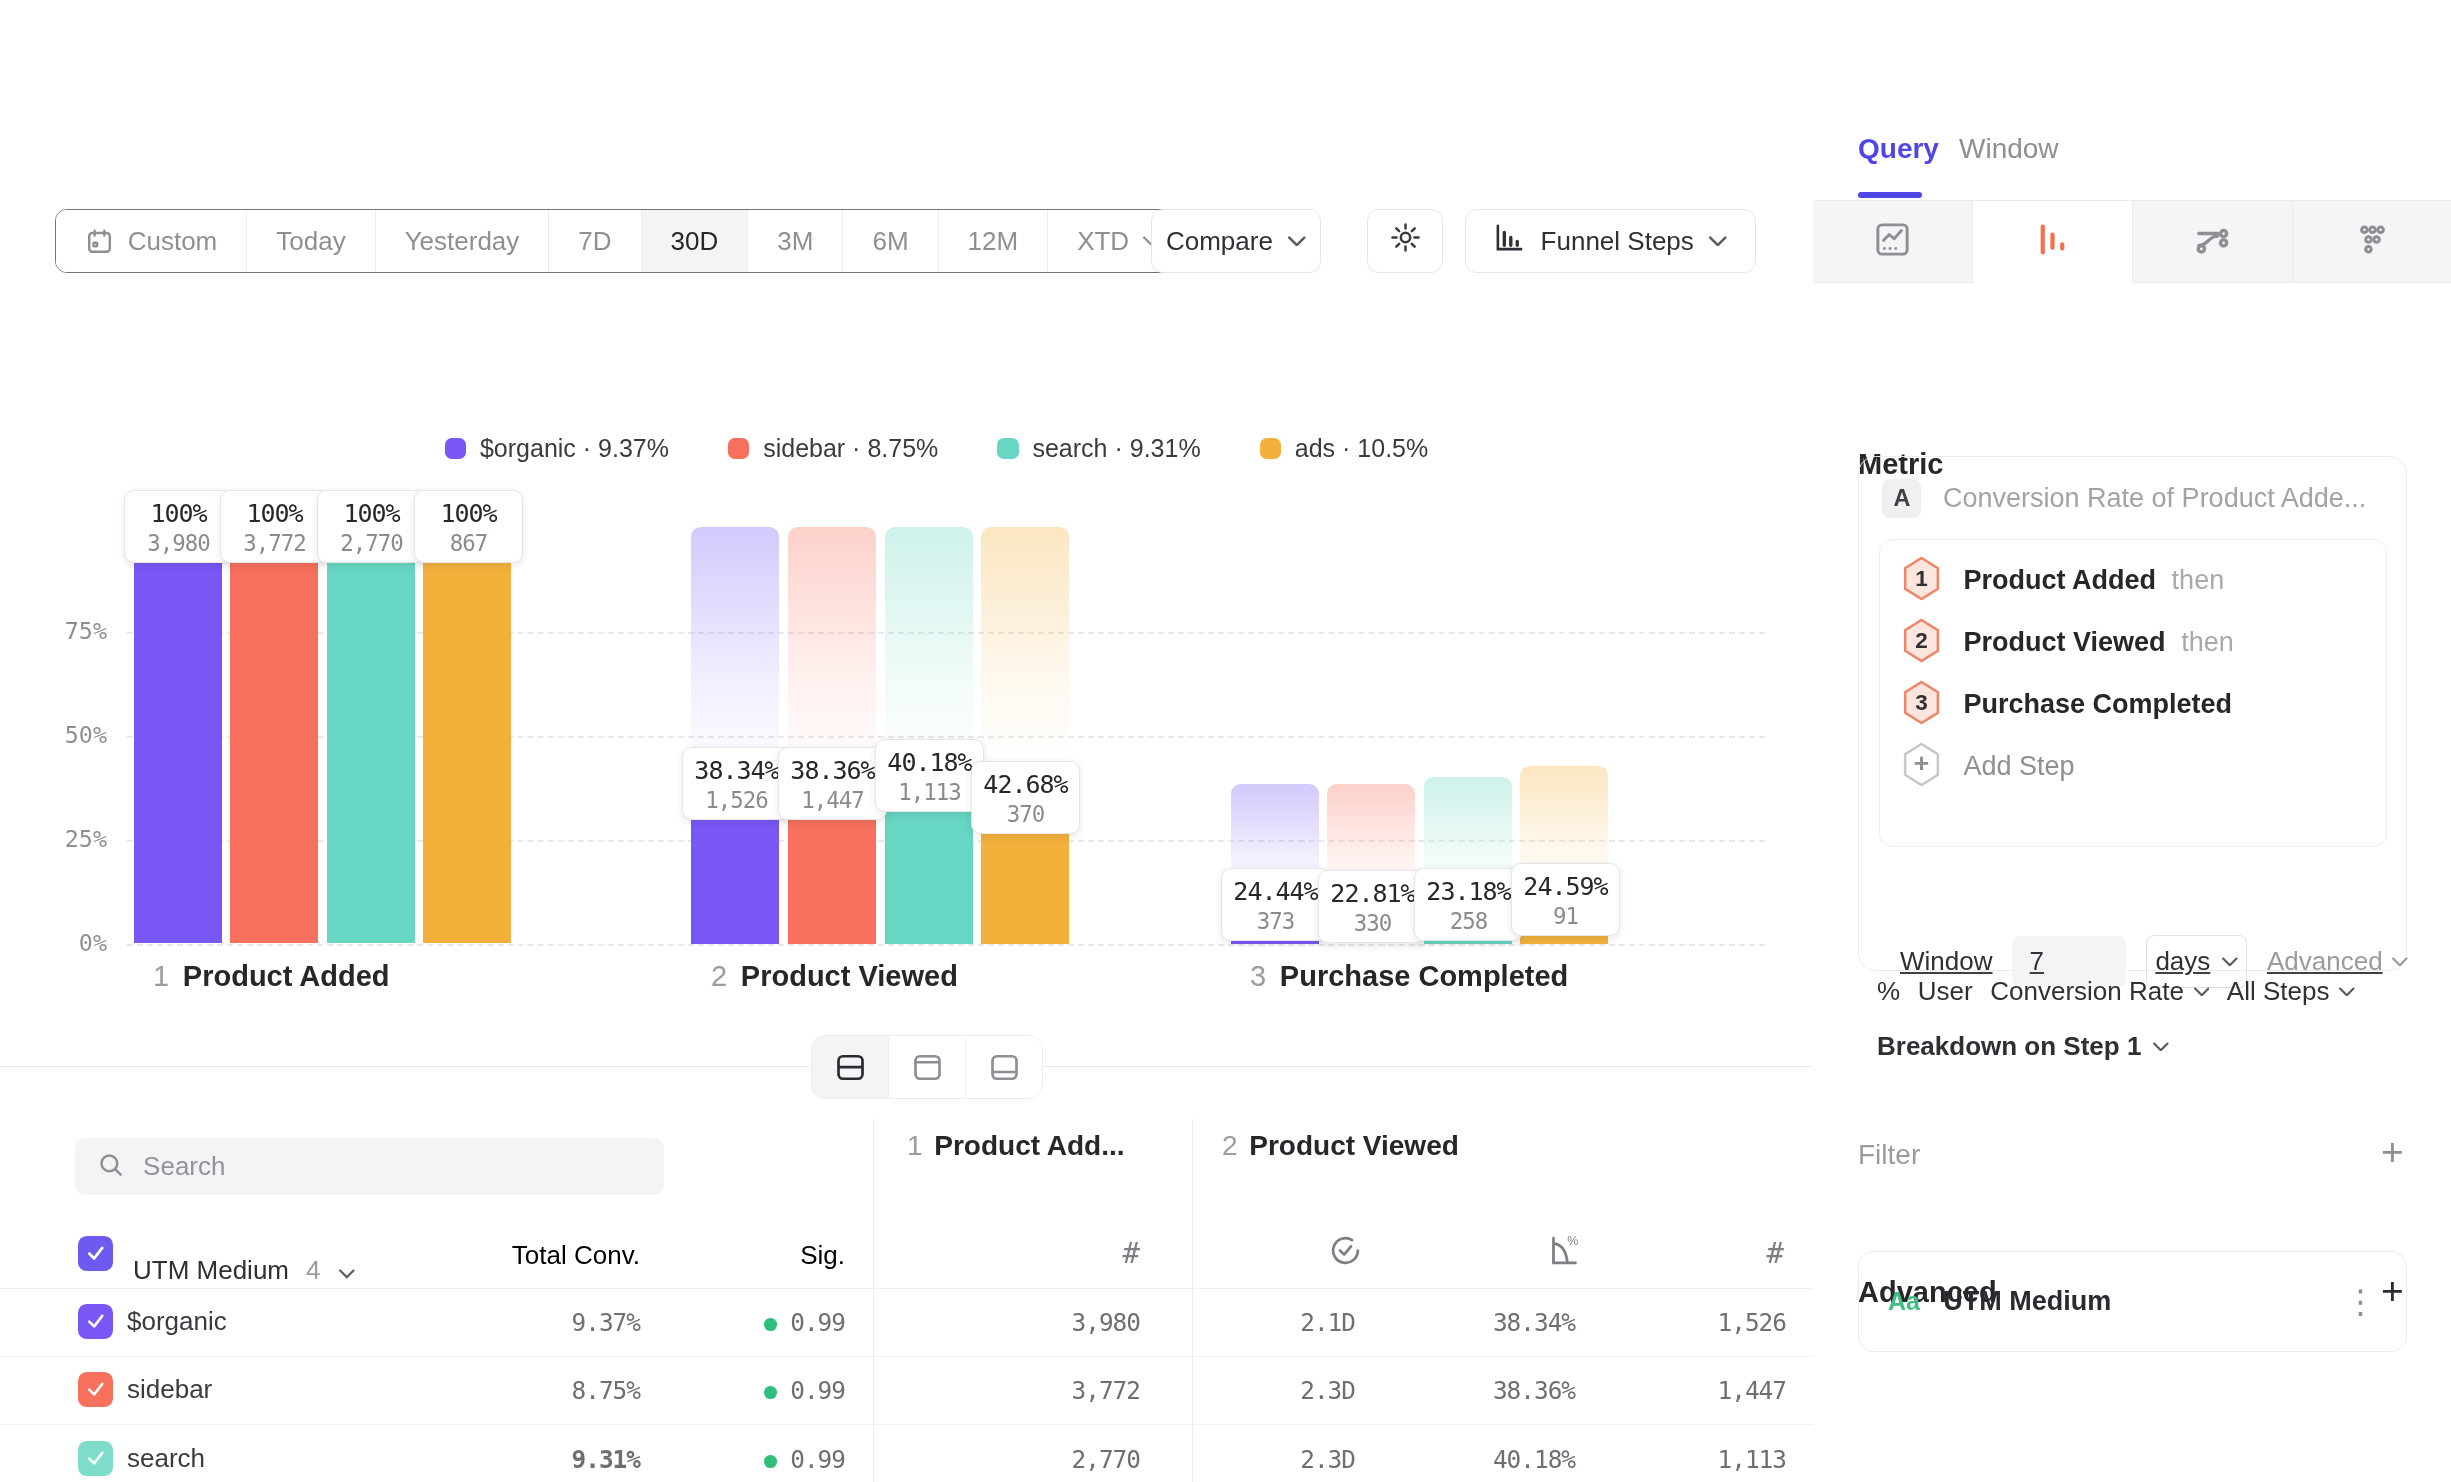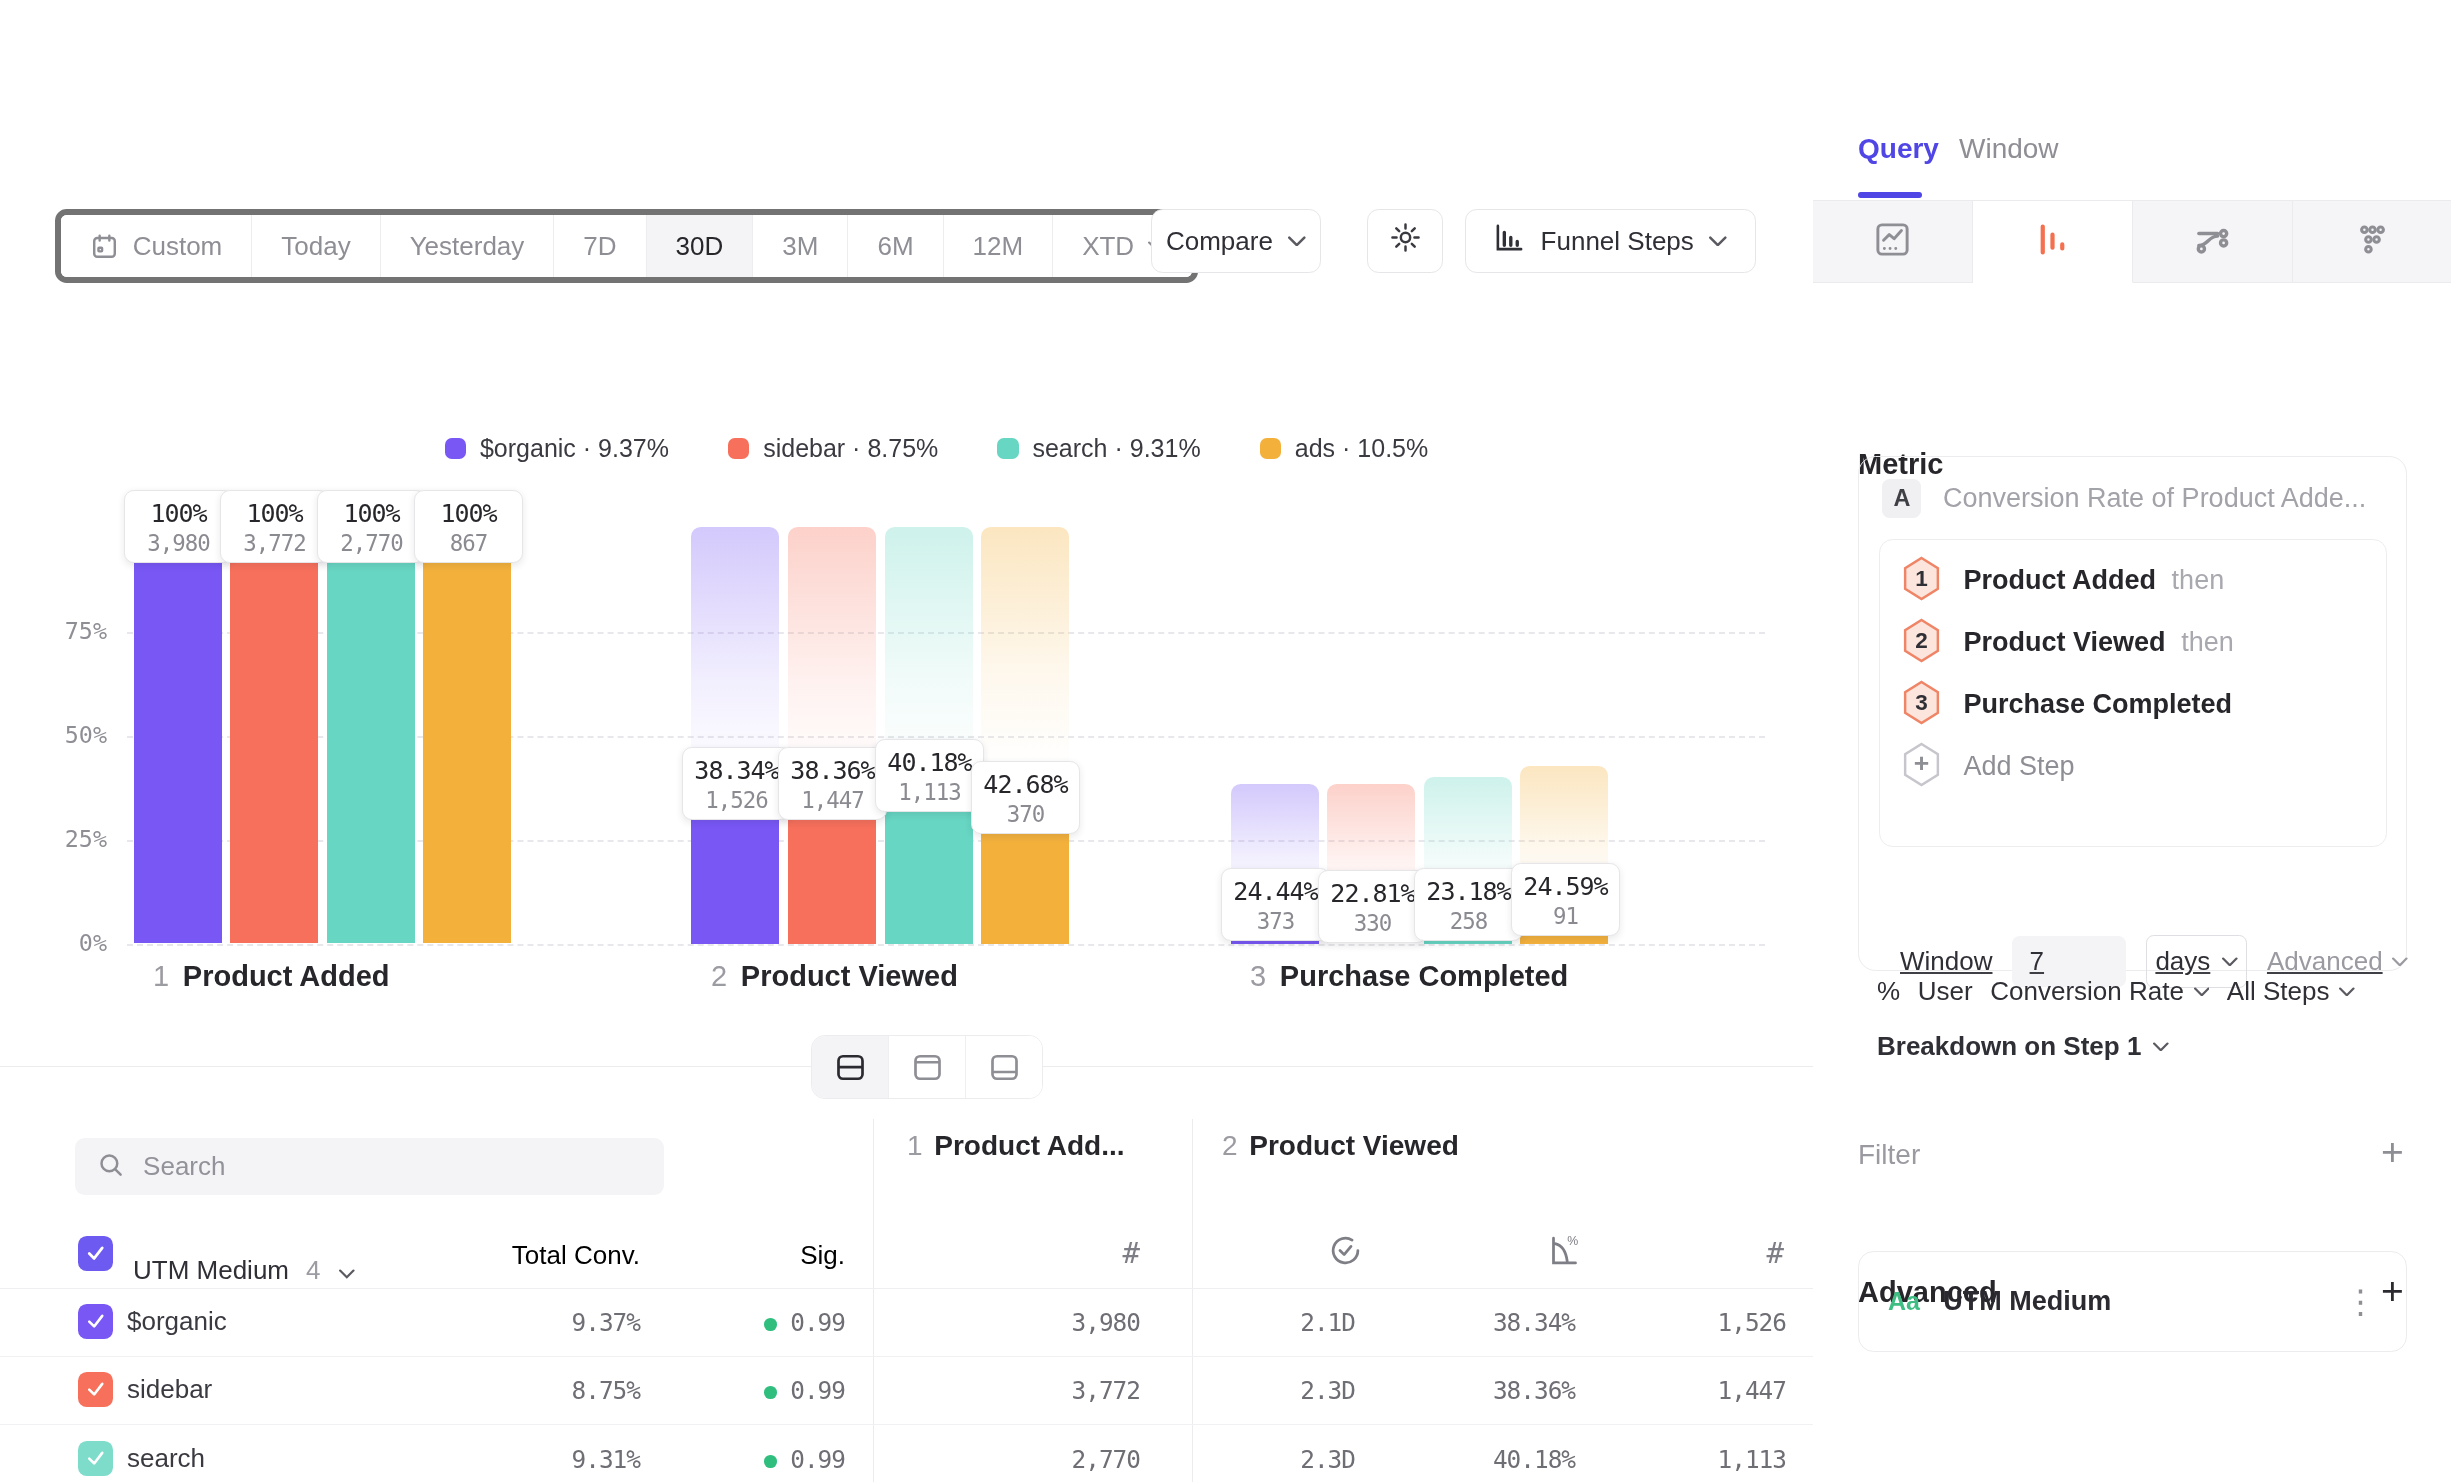--- a/index.html
+++ b/index.html
@@ -20,21 +20,21 @@
   .save-btn{position:absolute;left:2205px;top:26px;width:184px;height:59px;background:#4B43D8;
             color:#fff;font-size:26px;font-weight:500;border:none;border-radius:9.8px;
             display:flex;align-items:center;justify-content:center;cursor:pointer;}
 
   
   .left{position:absolute;left:0;top:110px;width:1813px;height:1372px;background:#fff;
         border-right:1px solid #ECECEF;}
 
   
   .seg{position:absolute;left:55px;top:99px;height:62px;display:flex;align-items:stretch;
-       border:6px solid #737373;border-radius:11.7px;overflow:hidden;background:#fff;}
+       border:1px solid #737373;border-radius:11.7px;overflow:hidden;background:#fff;}
   .seg .cell{display:flex;align-items:center;gap:13.7px;padding:0 29px;font-size:26px;color:#8E8E95;
              border-right:1px solid #EDEDEF;cursor:pointer;white-space:nowrap;background:#fff;}
   .seg .cell:last-child{border-right:none;}
   .seg .cell.active{background:#F4F4F6;color:#26262B;font-weight:500;}
   .tool-btn{position:absolute;top:99px;height:62px;border:1px solid #E6E6E9;border-radius:11.7px;
             background:#fff;display:flex;align-items:center;justify-content:center;gap:15.6px;
             font-size:26px;color:#2F2F36;cursor:pointer;}
   .chev{display:inline-block;}
 
   
@@ -411,21 +411,21 @@
           <div class="num mono" style="right:238px;">38.36%</div>
           <div class="num mono" style="right:27px;">1,447</div>
         </div>
         <div class="trow" style="top:1315px;">
           <div class="chk" style="left:78px;top:15.6px;background:#7EDCCB;">
             <svg width="19.5" height="19.5" viewBox="0 0 24 24" fill="none" stroke="#fff" stroke-width="3.2" stroke-linecap="round" stroke-linejoin="round">
               <polyline points="4,13 10,19 20,6"></polyline>
             </svg>
           </div>
           <div class="nm">search</div>
-          <div class="num mono" style="right:1173px;">9.31%</div>
+          <div class="num mono" style="right:1173px;font-weight:bold;">9.31%</div>
           <div class="num" style="right:968px;"><span class="sig-dot"></span><span class="mono">0.99</span></div>
           <div class="num mono" style="right:673px;">2,770</div>
           <div class="num mono" style="right:458px;">2.3D</div>
           <div class="num mono" style="right:238px;">40.18%</div>
           <div class="num mono" style="right:27px;">1,113</div>
         </div>
       </div>
   </div>
 
   <div class="panel">

